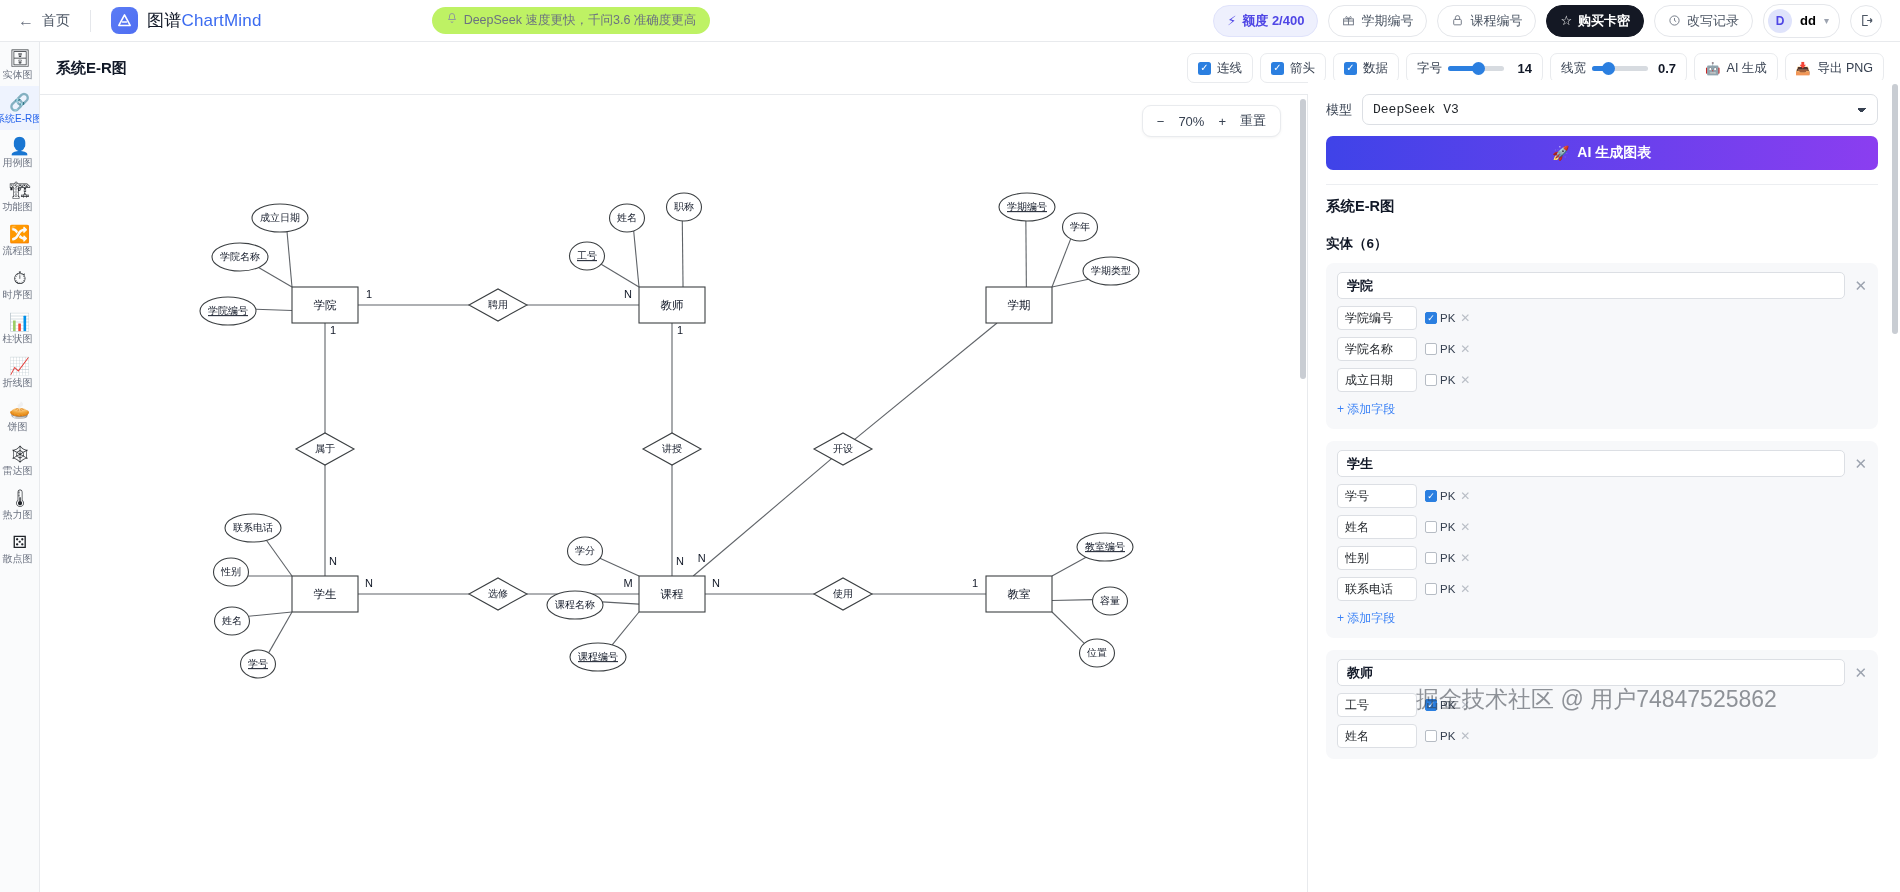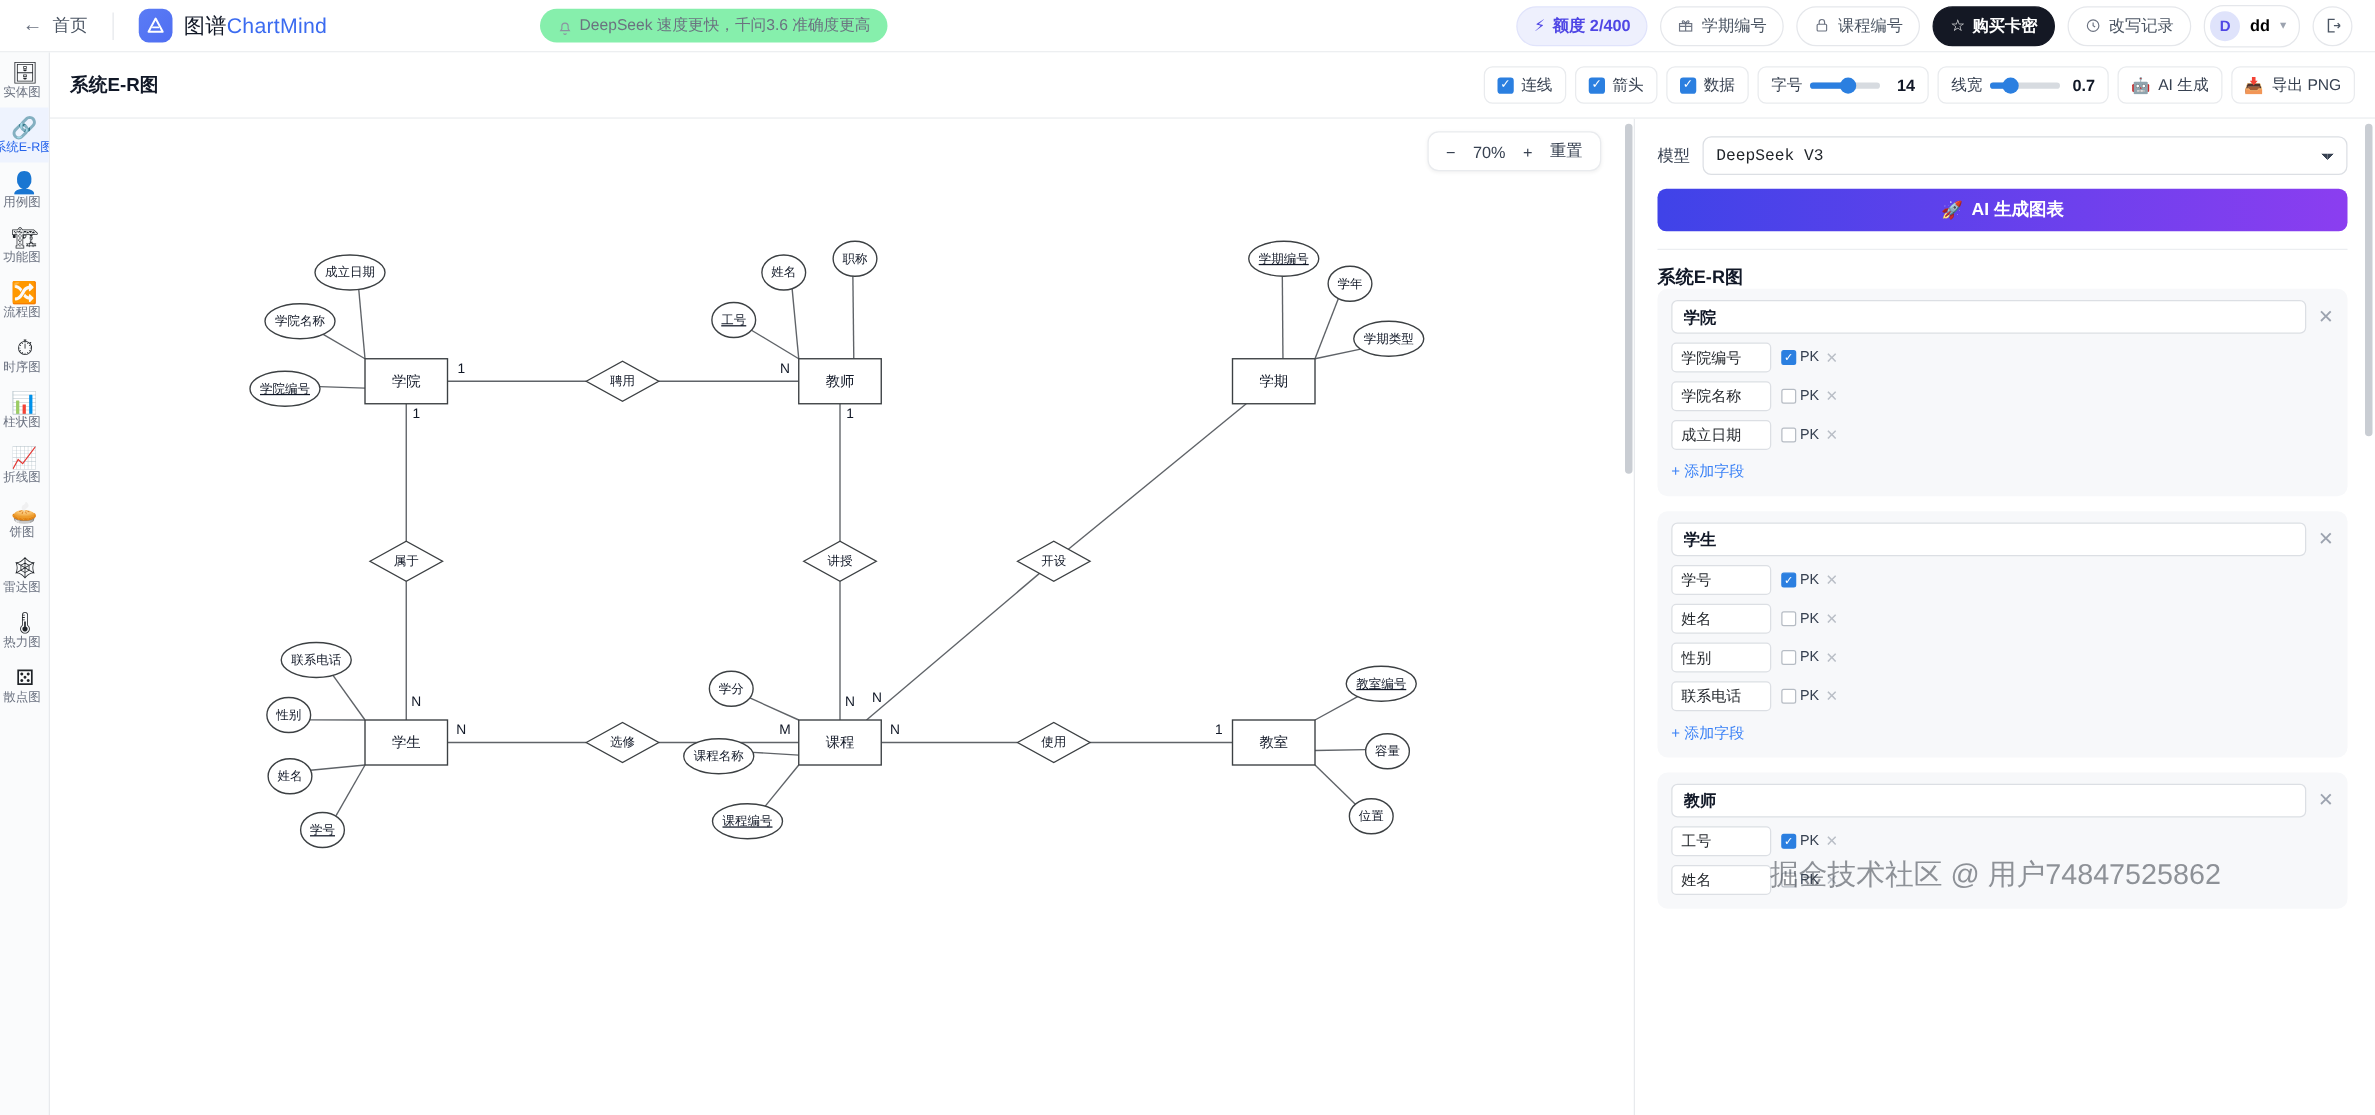--- a/index.html
+++ b/index.html
@@ -24,22 +24,22 @@
     width: 27px; height: 27px; border-radius: 8px;
     background: linear-gradient(135deg,#5b7cf5,#4f6ef2);
     display: flex; align-items: center; justify-content: center;
   }
   .brand-logo svg { width: 17px; height: 17px; }
   .brand-name { font-size: 17px; font-weight: normal; letter-spacing: .2px; }
   .brand-name .cn { color: #111827; }
   .brand-name .en { color: #3b6bf0; }
   .promo {
     margin-left: 170px;
-    background: #86efac; border-radius: 14px; padding: 5px 14px;
-    font-size: 12.5px; color: #6b7280; display: flex; align-items: flex-end; gap: 6px;
+    background: #bef264; border-radius: 14px; padding: 5px 14px;
+    font-size: 12.5px; color: #6b7280; display: flex; align-items: flex-start; gap: 6px;
     white-space: nowrap;
   }
   .topbar-right { margin-left: auto; display: flex; align-items: center; gap: 10px; }
   .pill {
     display: flex; align-items: center; gap: 6px;
     border-radius: 16px; padding: 6px 13px; font-size: 13px;
     border: 1px solid #e5e7eb; background: #fff; color: #4b5563; cursor: pointer;
     white-space: nowrap;
   }
   .pill.quota { background: #eef0fd; border-color: #e0e3fb; color: #4f46e5; font-weight: bold; }
@@ -112,21 +112,21 @@
     box-shadow: 0 1px 3px rgba(0,0,0,.05); font-size: 13px; color: #374151;
   }
   .zoomctl span { cursor: pointer; }
   .canvas svg { position: absolute; left: 0; top: 0; }
   .vscroll {
     position: absolute; right: 1px; top: 4px; width: 6px; height: 280px;
     background: #c9cdd3; border-radius: 3px;
   }
   
   .rpanel {
-    position: absolute; left: 1308px; top: 95px; width: 592px; height: 797px;
+    position: absolute; left: 1308px; top: 80px; width: 592px; height: 797px;
     background: #fff; overflow: hidden;
   }
   .rp-inner { padding: 14px 22px 0 18px; }
   .row-model { display: flex; align-items: center; gap: 10px; }
   .lbl-model { font-size: 13px; color: #374151; white-space: nowrap; }
   .sel {
     flex: 1; height: 31px; border: 1px solid #dcdfe4; border-radius: 7px;
     background: #fff; font-size: 13px; color: #1f2328; padding: 0 10px;
     font-family: Liberation Mono, monospace;
     appearance: none; background-image:
@@ -540,20 +540,21 @@
     <div class="row-model">
       <span class="lbl-model">模型</span>
       <select class="sel" id="model-sel"><option>DeepSeek V3</option></select>
     </div>
     <button class="gen-btn">
       <span>🚀</span>
       <span>AI 生成图表</span>
     </button>
     <div class="rp-sep"></div>
     <div class="rp-title">系统E-R图</div>
+    <div class="rp-sub">实体（6）</div>
     <div id="entity-list">
         <div class="ent-card">
           <div class="ent-head">
             <input class="ent-name" value="学院" style="">
             <span class="x-ico">✕</span>
           </div>
           <div class="fld-row">
             <input class="fld-in" value="学院编号" style="">
             <span class="pk-wrap">
               <span class="pk-box on">✓</span>

